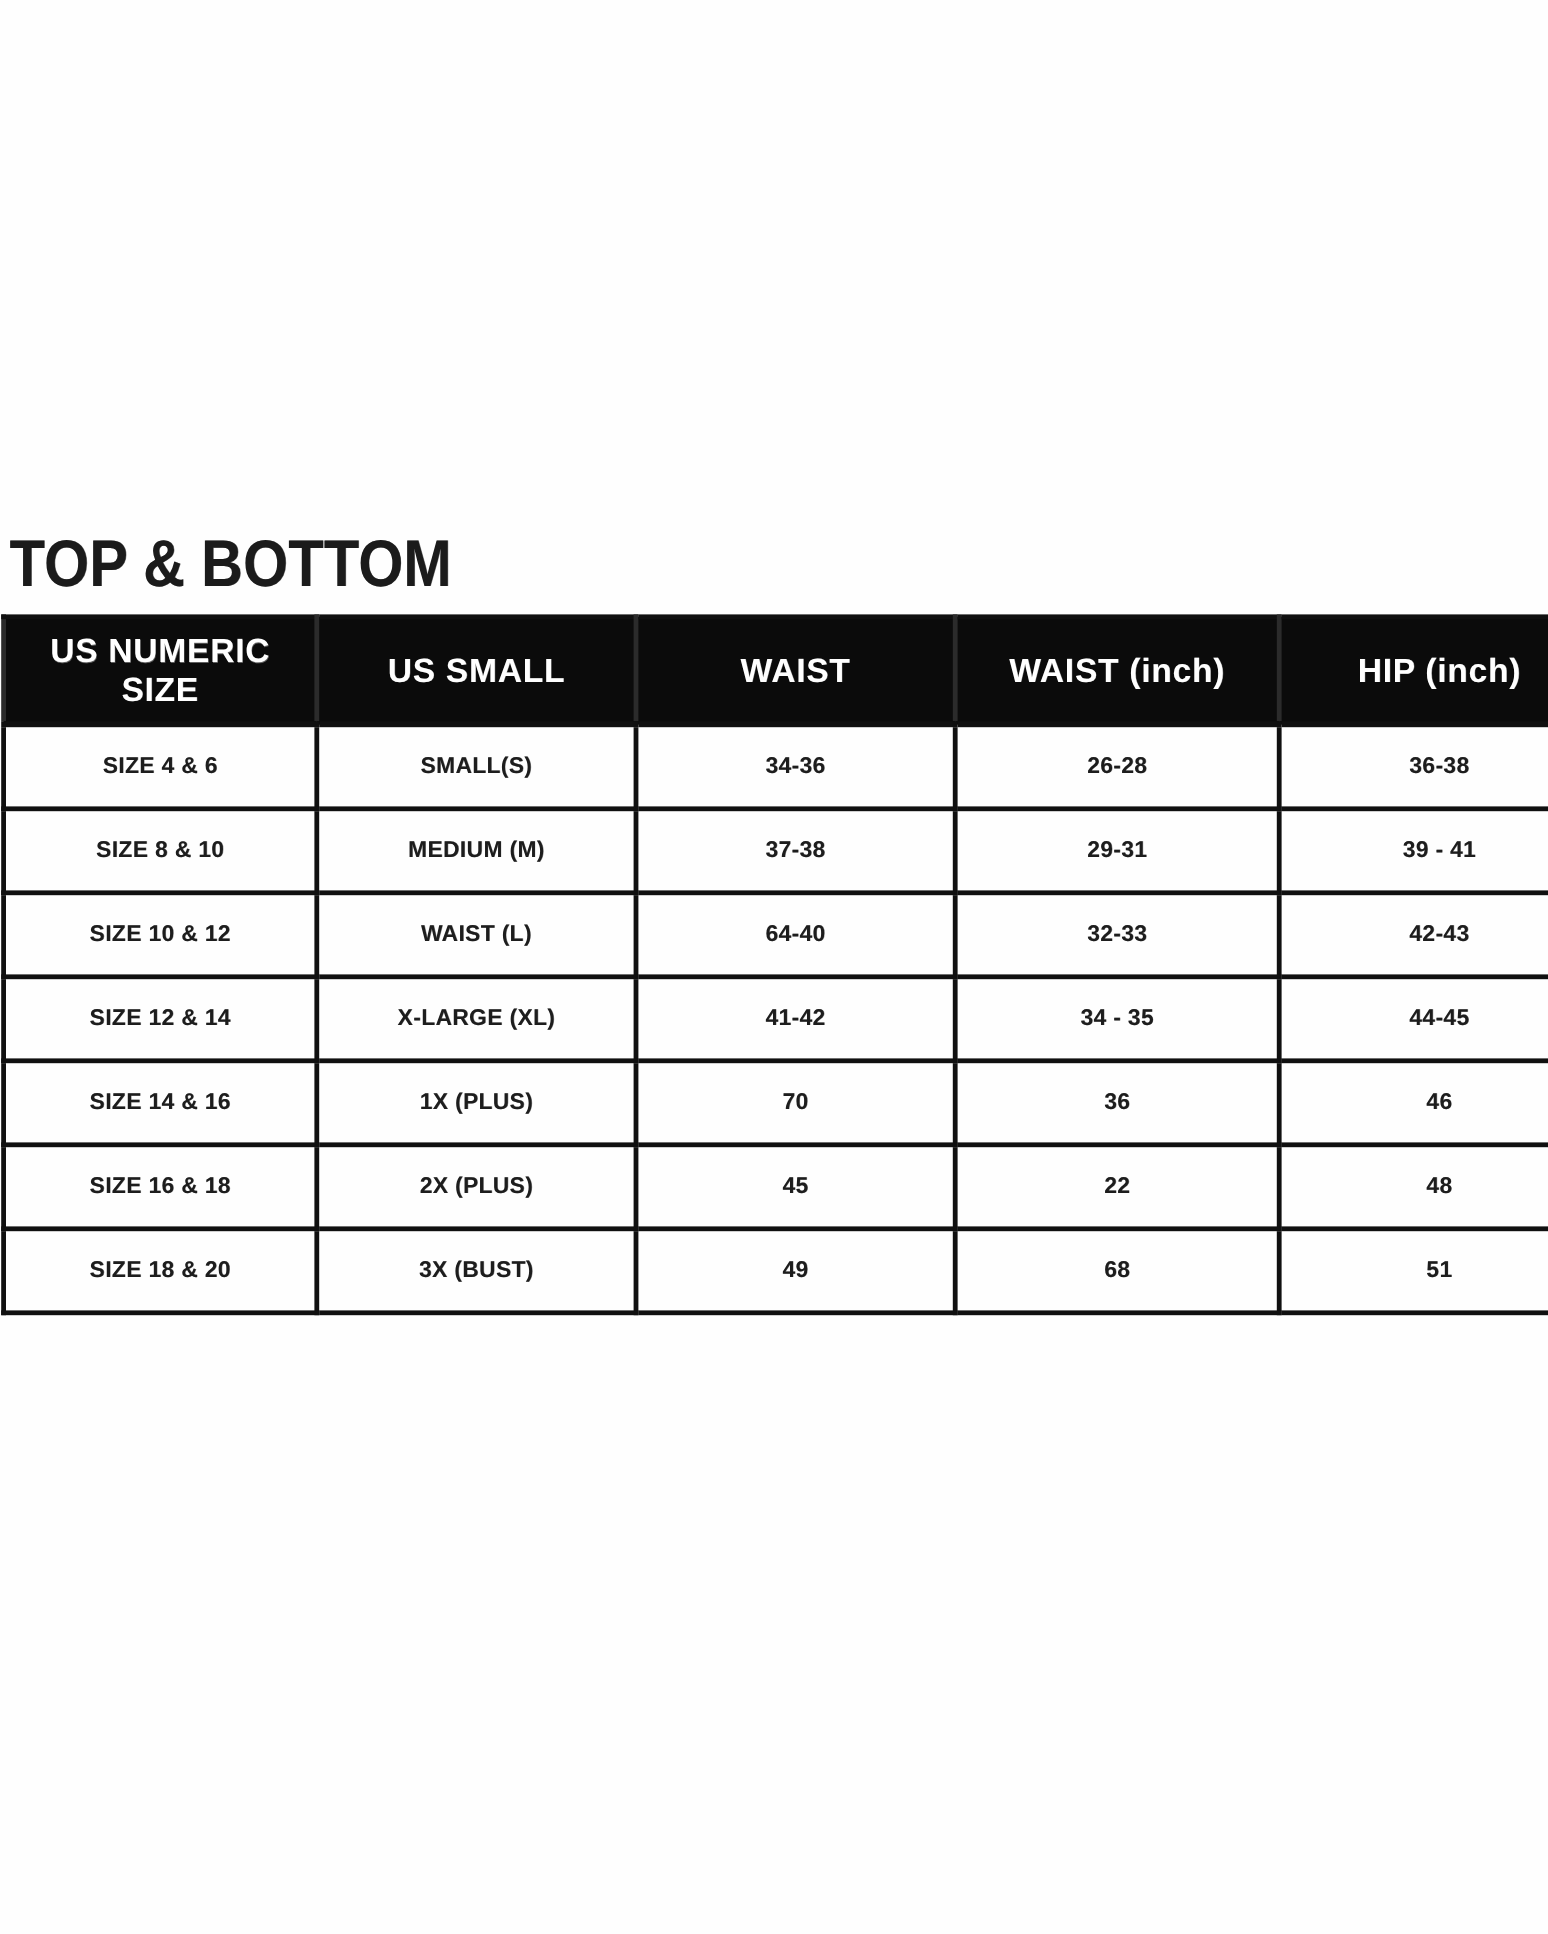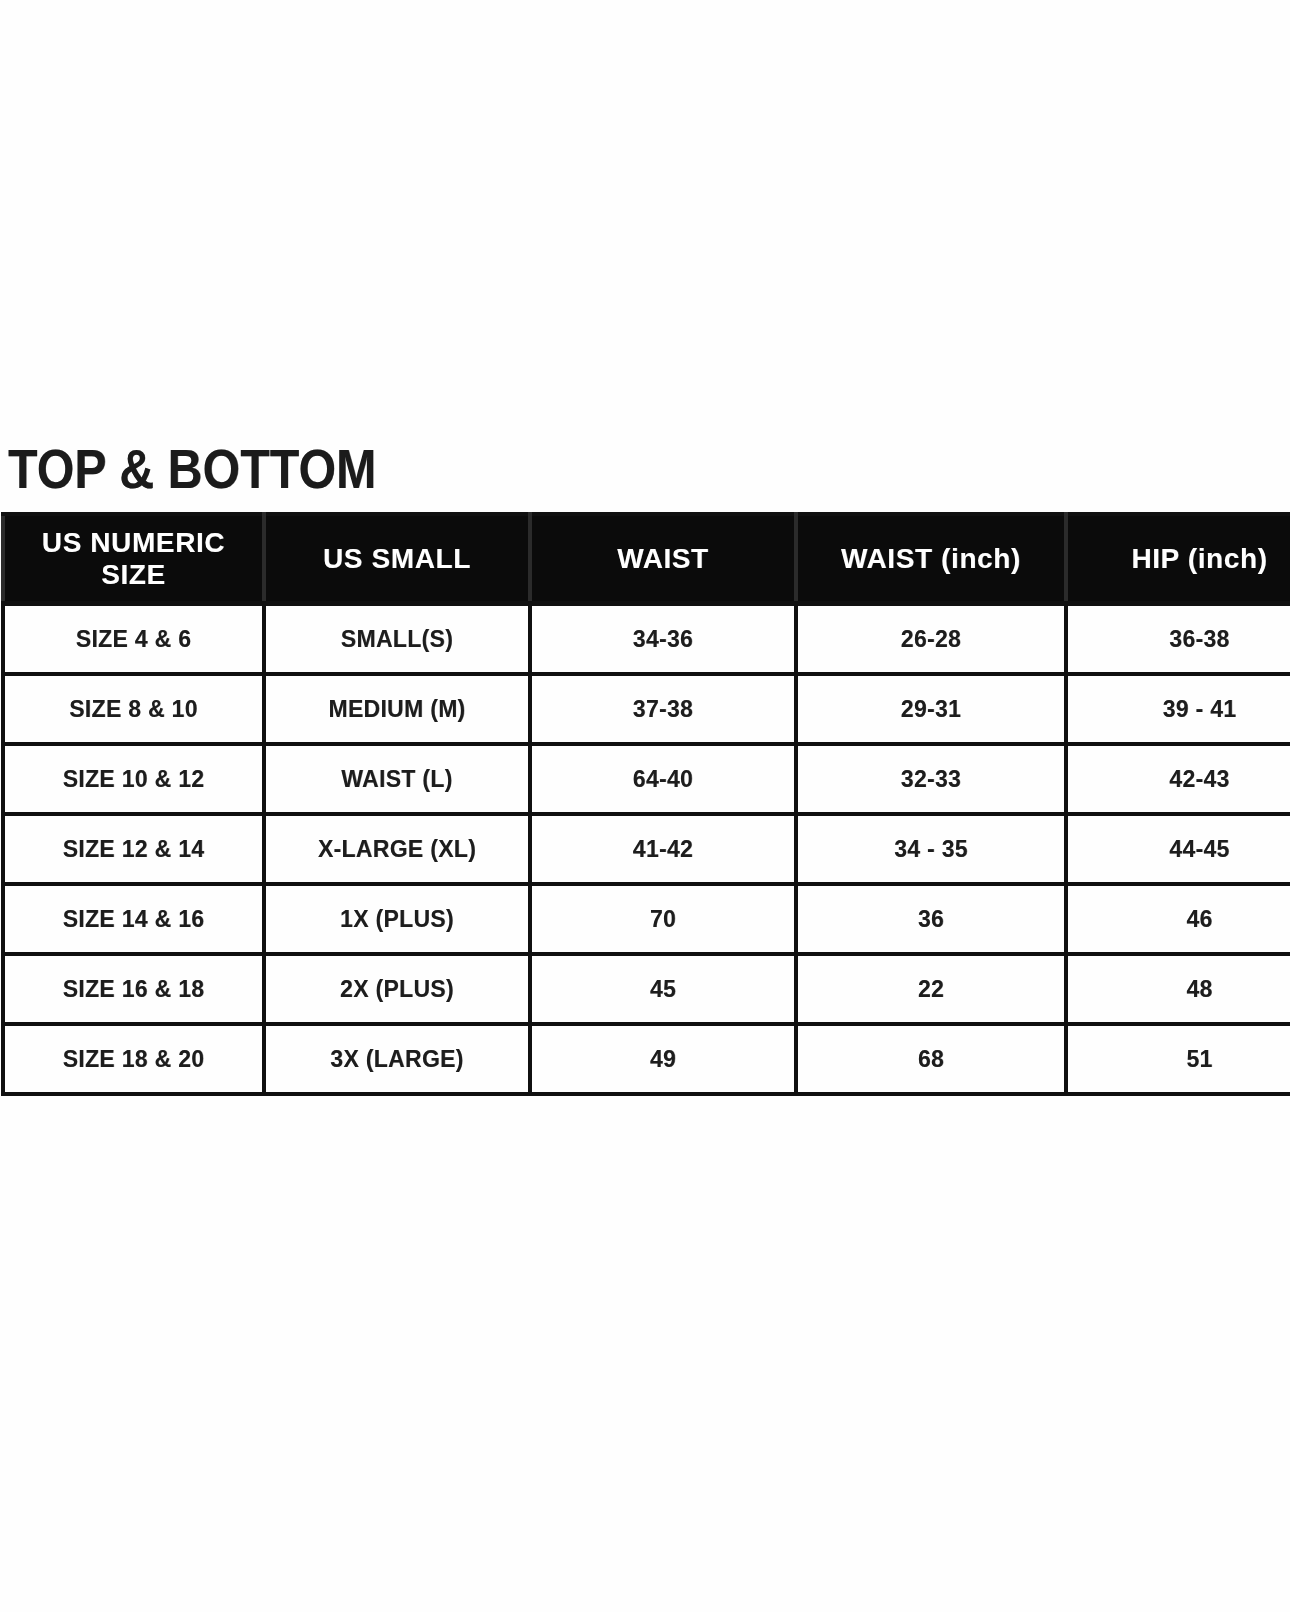--- a/index.html
+++ b/index.html
@@ -59,21 +59,21 @@
     border-bottom: 5px solid var(--grid, #101010);
     border-left: 4px solid #2b2b2b;
     border-right: 4px solid #2b2b2b;
     text-shadow: 0.4px 0.4px 0 rgba(255,255,255,0.35);
   }
   .size-table td {
     height: 64px;
     border: 4px solid var(--grid, #101010);
     text-align: center;
     vertical-align: middle;
-    font-size: 23px;
+    font-size: 19px;
     font-weight: bold;
     color: var(--cell-text, #1d1d1d);
     letter-spacing: 0.3px;
     background: #fefefe;
     text-shadow: 0.4px 0.4px 0 rgba(25,25,25,0.45);
   }
 </style>
 </head>
 <body>
 
@@ -135,20 +135,20 @@
         </tr>
         <tr>
           <td>SIZE 16 &amp; 18</td>
           <td>2X (PLUS)</td>
           <td>45</td>
           <td>22</td>
           <td>48</td>
         </tr>
         <tr>
           <td>SIZE 18 &amp; 20</td>
-          <td>3X (LARGE)</td>
+          <td>3X (BUST)</td>
           <td>49</td>
           <td>68</td>
           <td>51</td>
         </tr>
       </tbody>
   </table>
 </div>
 
 </body></html>

